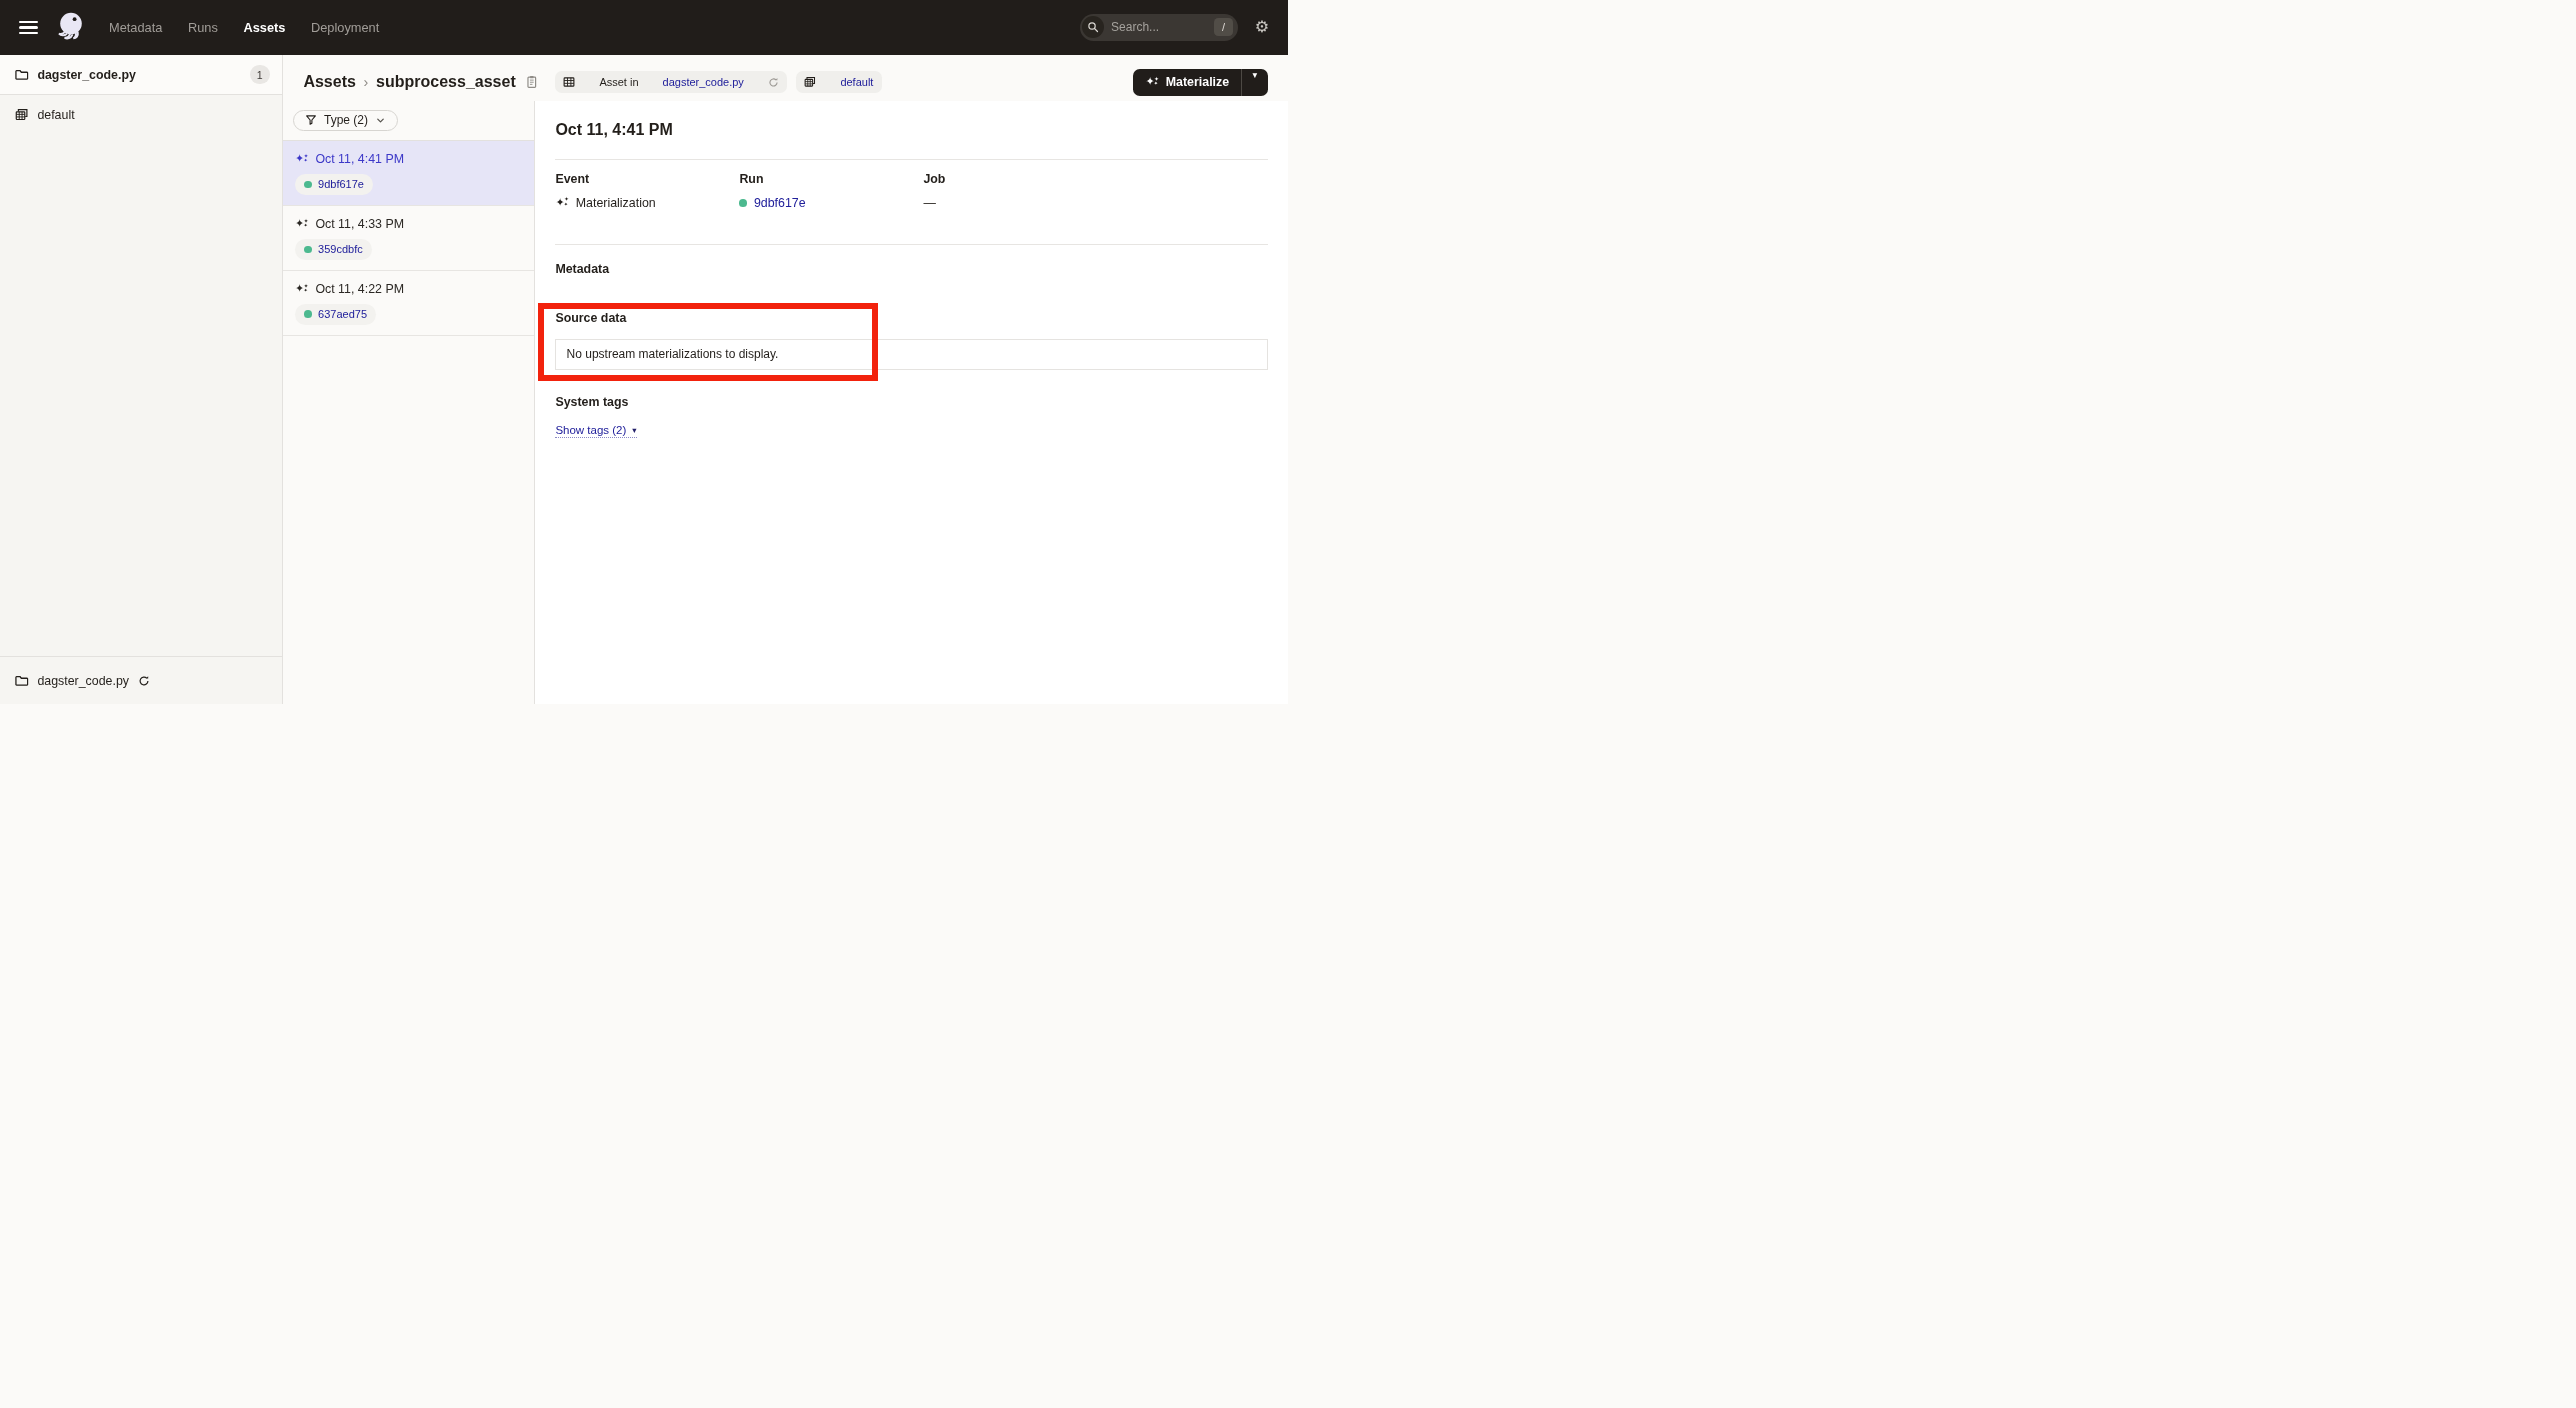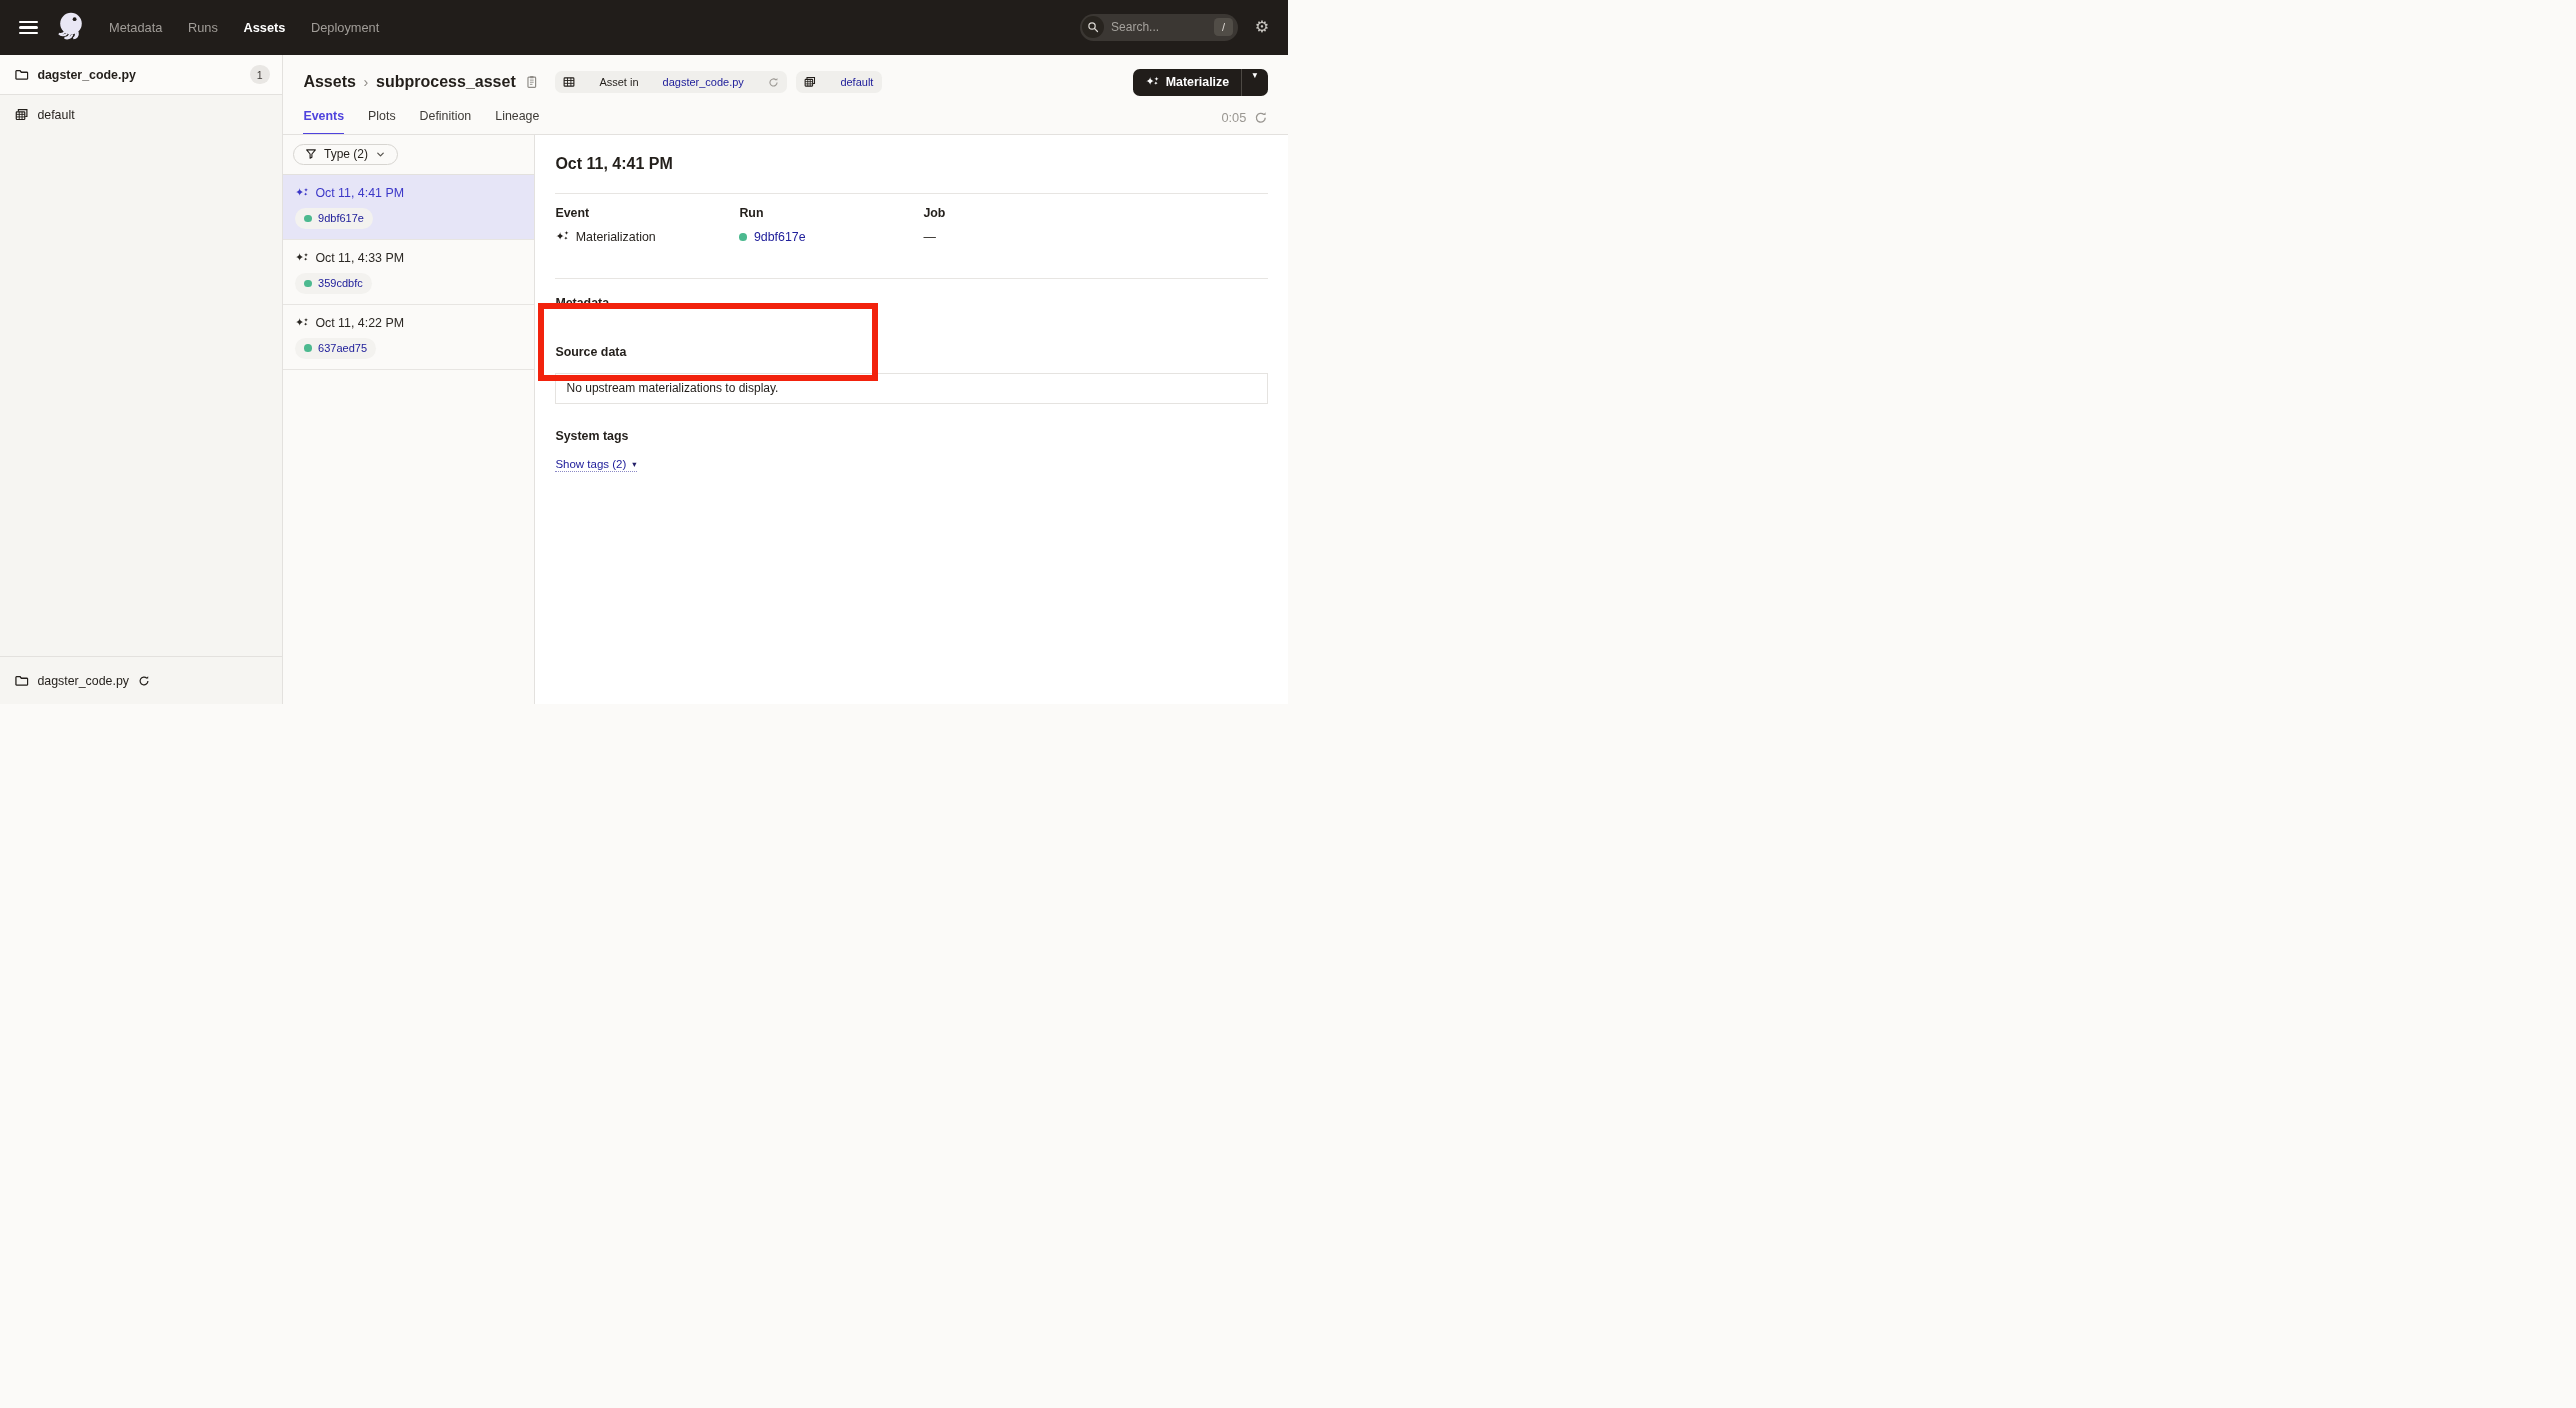--- a/index.html
+++ b/index.html
@@ -241,32 +241,20 @@
           <div class="mat-main">
             <i class="spark white"><i class="spark-sub"></i></i>
             <span>Materialize</span>
           </div>
           <div class="mat-div"></div>
           <div class="mat-caret">▾</div>
         </div>
       </div>
     </div>
 
-    <div class="tabs-row">
-      <span class="tab active">Events</span>
-      <span class="tab">Plots</span>
-      <span class="tab">Definition</span>
-      <span class="tab">Lineage</span>
-      <span class="timer-wrap">
-        <span>0:05</span>
-        <svg class="i refresh-gray" width="13.6" height="13.6" viewBox="0 0 16 16">
-            <use href="#i-refresh"></use>
-          </svg>
-      </span>
-    </div>
 
     <div class="main">
 
       <div class="events-pane">
         <div class="filter-bar">
           <button class="filter-btn">
             <svg class="i" width="12" height="12" color="#231F1B" viewBox="0 0 14 14">
                 <use href="#i-funnel"></use>
               </svg>
             <span>Type (2)</span>

